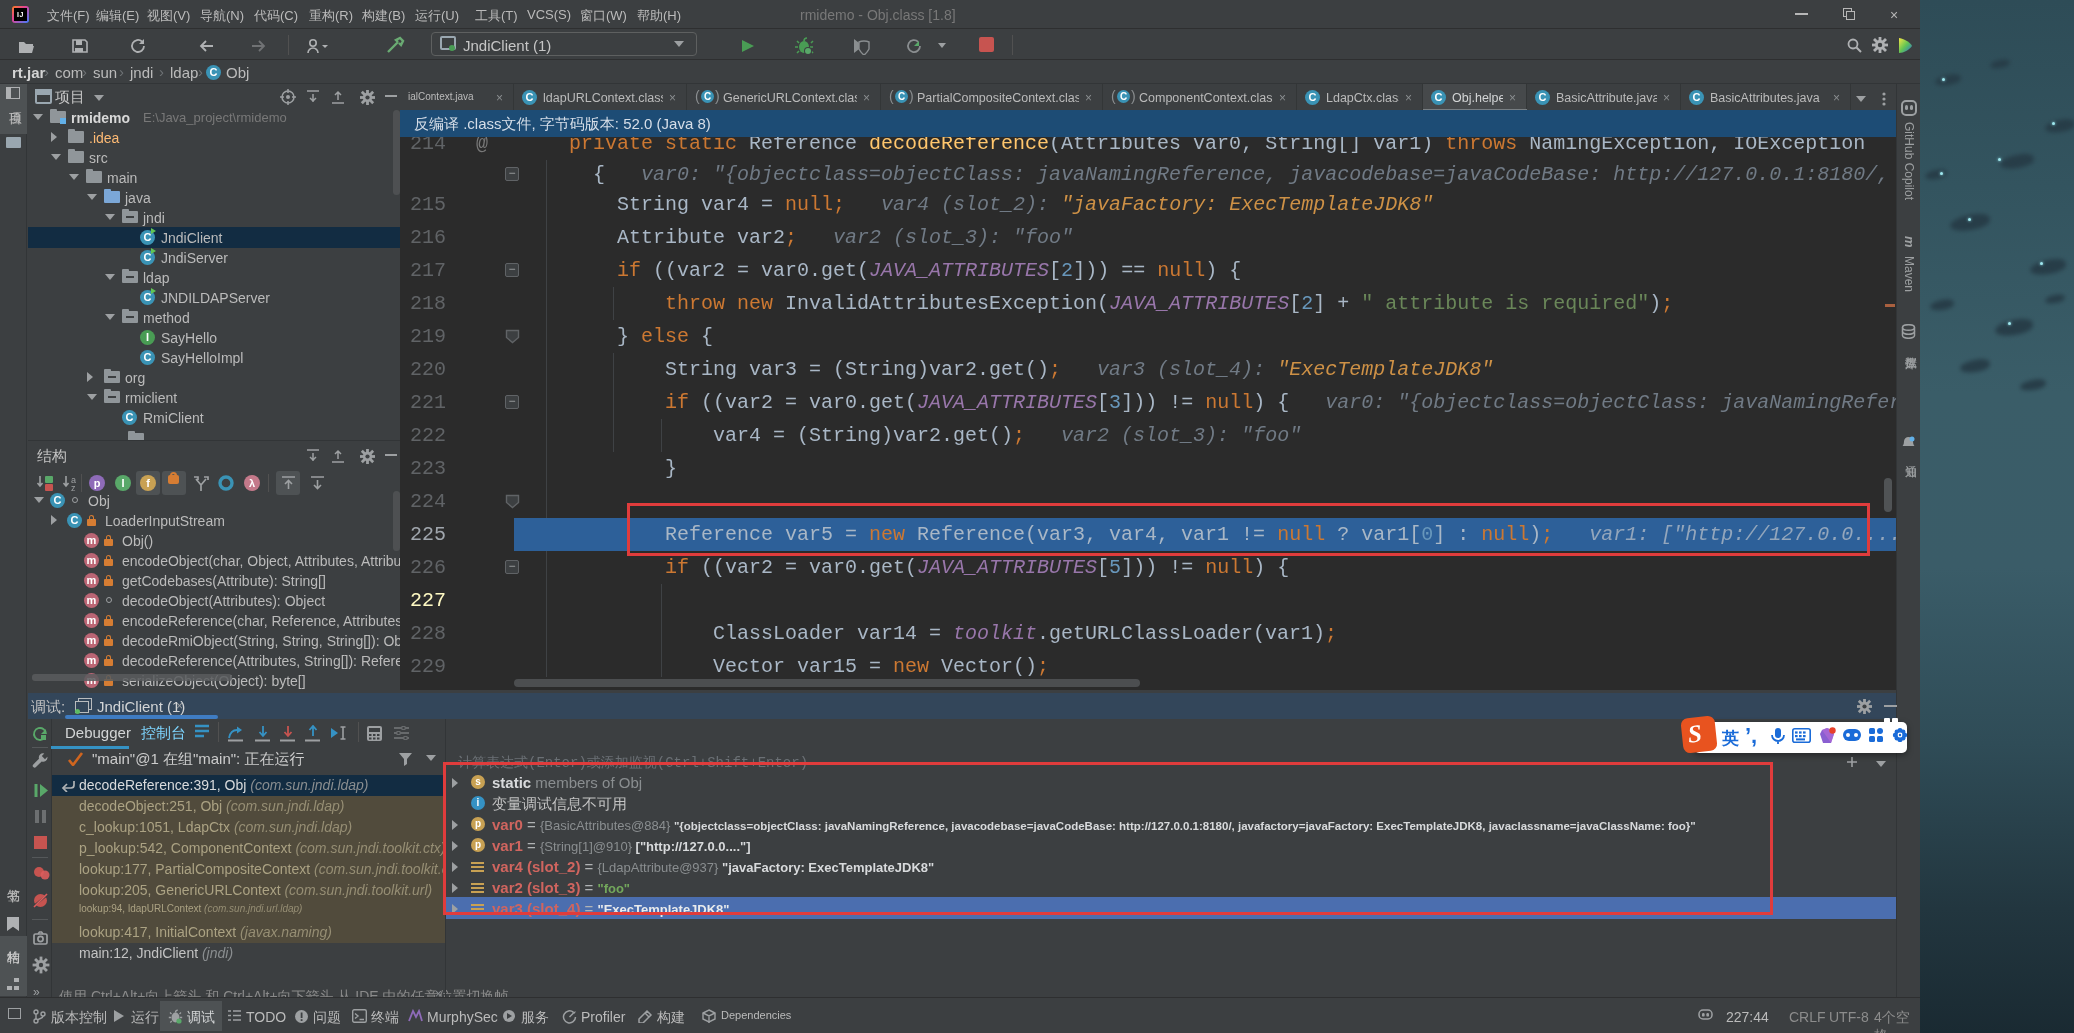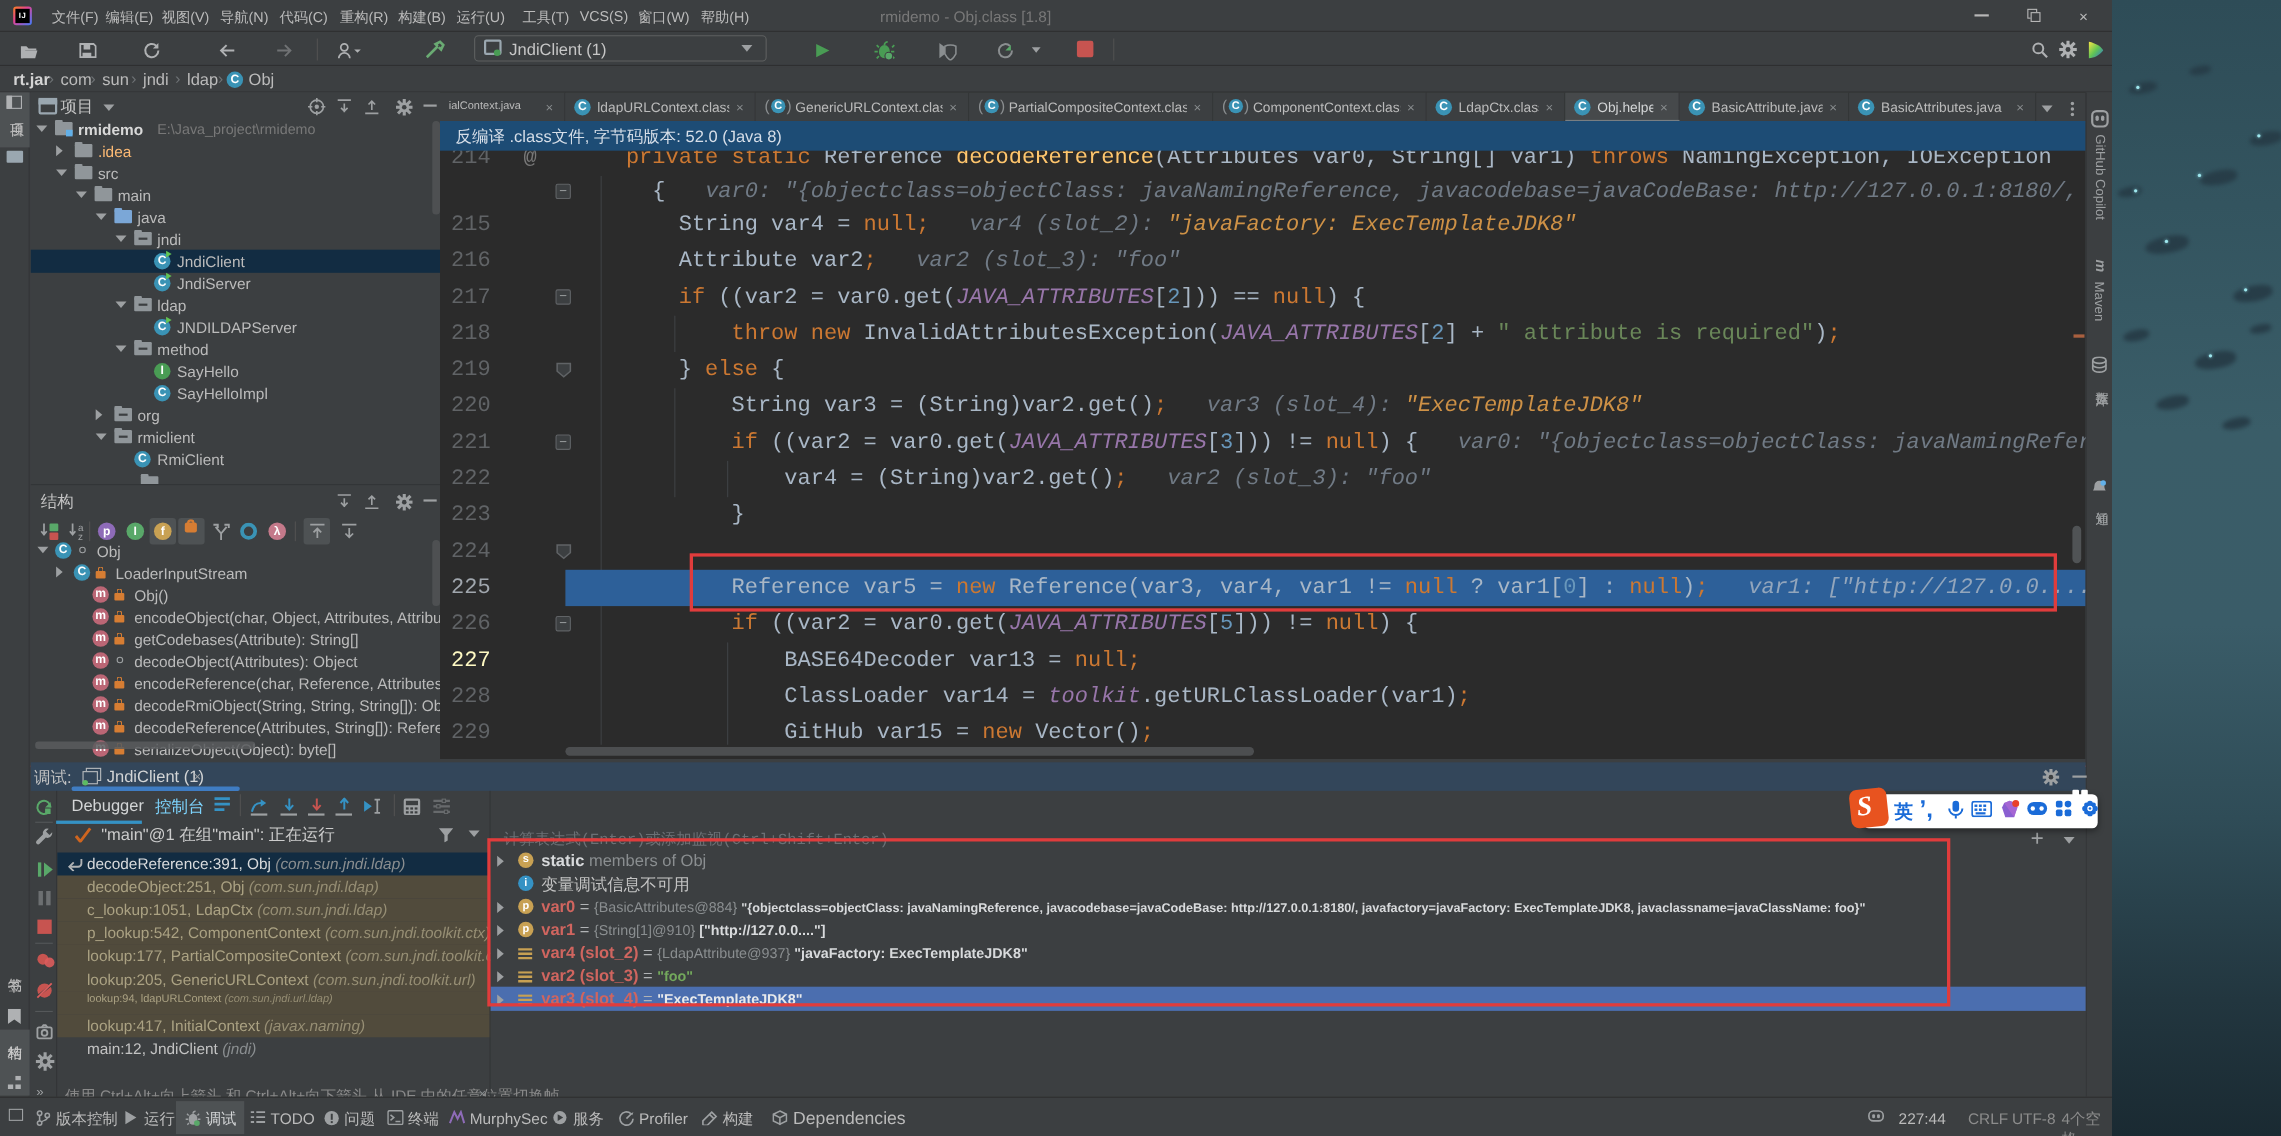--- a/index.html
+++ b/index.html
@@ -511,23 +511,22 @@
 <div class="cl mono" style="left:217px;top:137px"><span class="d">Attribute var2</span><span class="k">;</span><span class="">   </span><span class="h">var2 (slot_3): "foo"</span></div>
 <div class="cl mono" style="left:217px;top:170px"><span class="k">if</span><span class="d"> ((var2 = var0.get(</span><span class="c">JAVA_ATTRIBUTES</span><span class="d">[</span><span class="n">2</span><span class="d">])) == </span><span class="k">null</span><span class="d">) {</span></div>
 <div class="cl mono" style="left:265px;top:203px"><span class="k">throw</span><span class="d"> </span><span class="k">new</span><span class="d"> InvalidAttributesException(</span><span class="c">JAVA_ATTRIBUTES</span><span class="d">[</span><span class="n">2</span><span class="d">] + </span><span class="s">" attribute is required"</span><span class="d">)</span><span class="k">;</span></div>
 <div class="cl mono" style="left:217px;top:236px"><span class="d">} </span><span class="k">else</span><span class="d"> {</span></div>
 <div class="cl mono" style="left:265px;top:269px"><span class="d">String var3 = (String)var2.get()</span><span class="k">;</span><span class="">   </span><span class="h">var3 (slot_4): </span><span class="ho">"ExecTemplateJDK8"</span></div>
 <div class="cl mono" style="left:265px;top:302px"><span class="k">if</span><span class="d"> ((var2 = var0.get(</span><span class="c">JAVA_ATTRIBUTES</span><span class="d">[</span><span class="n">3</span><span class="d">])) != </span><span class="k">null</span><span class="d">) {</span><span class="">   </span><span class="h">var0: "{objectclass=objectClass: javaNamingRefere</span></div>
 <div class="cl mono" style="left:313px;top:335px"><span class="d">var4 = (String)var2.get()</span><span class="k">;</span><span class="">   </span><span class="h">var2 (slot_3): "foo"</span></div>
 <div class="cl mono" style="left:265px;top:368px"><span class="d">}</span></div>
 <div class="cl mono" style="left:265px;top:434px"><span class="d">Reference var5 = </span><span class="k">new</span><span class="d"> Reference(var3, var4, var1 != </span><span class="k">null</span><span class="d"> ? var1[</span><span class="n">0</span><span class="d">] : </span><span class="k">null</span><span class="d">)</span><span class="k">;</span><span class="">   </span><span class="hb">var1: ["http://127.0.0....</span></div>
 <div class="cl mono" style="left:265px;top:467px"><span class="k">if</span><span class="d"> ((var2 = var0.get(</span><span class="c">JAVA_ATTRIBUTES</span><span class="d">[</span><span class="n">5</span><span class="d">])) != </span><span class="k">null</span><span class="d">) {</span></div>
-<div class="cl mono" style="left:313px;top:500px"><span class="d">BASE64Decoder var13 = </span><span class="k">null</span><span class="k">;</span></div>
 <div class="cl mono" style="left:313px;top:533px"><span class="d">ClassLoader var14 = </span><span class="c">toolkit</span><span class="d">.getURLClassLoader(var1)</span><span class="k">;</span></div>
-<div class="cl mono" style="left:313px;top:566px"><span class="d">GitHub var15 = </span><span class="k">new</span><span class="d"> Vector()</span><span class="k">;</span></div>
+<div class="cl mono" style="left:313px;top:566px"><span class="d">Vector var15 = </span><span class="k">new</span><span class="d"> Vector()</span><span class="k">;</span></div>
 <div class="a" style="left:0;top:26px;width:1496px;height:27px;background:#1d4c75;z-index:4"></div>
 <div class="a" style="left:14px;top:31px;color:#d6dee8;font-size:15px;z-index:5">反编译 .class文件, 字节码版本: 52.0 (Java 8)</div>
 <div class="a" style="left:114px;top:595px;width:626px;height:8px;background:#585b5d;border-radius:4px;opacity:.75;z-index:5"></div>
 <div class="a" style="left:1484px;top:394px;width:8px;height:34px;background:#5a5e60;border-radius:4px;opacity:.8;z-index:4"></div>
 <div class="a" style="left:1485px;top:220px;width:10px;height:3px;background:#a9603f;z-index:5"></div>
 </div>
 <div class="a" style="left:627px;top:503px;width:1243px;height:53px;border:3px solid #e03c3c;z-index:9"></div>
 <div class="a" style="left:1896px;top:84px;width:24px;height:913px;background:#3c3f41;border-left:1px solid #323537">
 <div class="a" style="left:4px;top:16px;width:16px;height:16px;border:2px solid #9da0a2;border-radius:5px"></div>
       <div class="a" style="left:8px;top:21px;width:3px;height:5px;background:#9da0a2;border-radius:2px"></div>
@@ -865,21 +864,21 @@
           <path d="M7 4l4 4" stroke="#9da0a2" stroke-width="1.5"></path>
         </svg>
       </div>
 <div class="a" style="left:657px;top:11px;color:#bbb;font-size:14px">构建</div>
 <div class="ico" style="left:702px;top:11px">
         <svg width="14" height="14">
           <path d="M7 1l6 3v6l-6 3-6-3V4z" fill="none" stroke="#9da0a2" stroke-width="1.4"></path>
           <path d="M1 4l6 3 6-3M7 7v7" fill="none" stroke="#9da0a2" stroke-width="1.4"></path>
         </svg>
       </div>
-<div class="a" style="left:721px;top:11px;color:#bbb;font-size:16px">Dependencies</div>
+<div class="a" style="left:721px;top:11px;color:#bbb;font-size:11px">Dependencies</div>
 <div class="a" style="left:1698px;top:9px;width:15px;height:15px">
         <svg width="15" height="15">
           <rect x="1" y="3" width="13" height="9" rx="4" fill="none" stroke="#9da0a2" stroke-width="1.5"></rect>
           <rect x="4" y="6" width="2.6" height="3.6" rx="1.2" fill="#9da0a2"></rect>
           <rect x="8.4" y="6" width="2.6" height="3.6" rx="1.2" fill="#9da0a2"></rect>
         </svg>
       </div>
 <div class="a" style="left:1726px;top:11px;color:#bbb;font-size:14px">227:44</div>
 <div class="a" style="left:1789px;top:11px;color:#8c8c8c;font-size:14px">CRLF</div>
 <div class="a" style="left:1829px;top:11px;color:#8c8c8c;font-size:14px">UTF-8</div>

